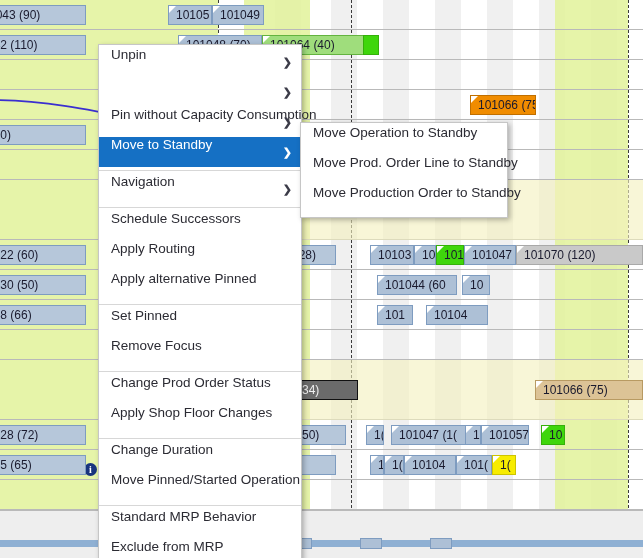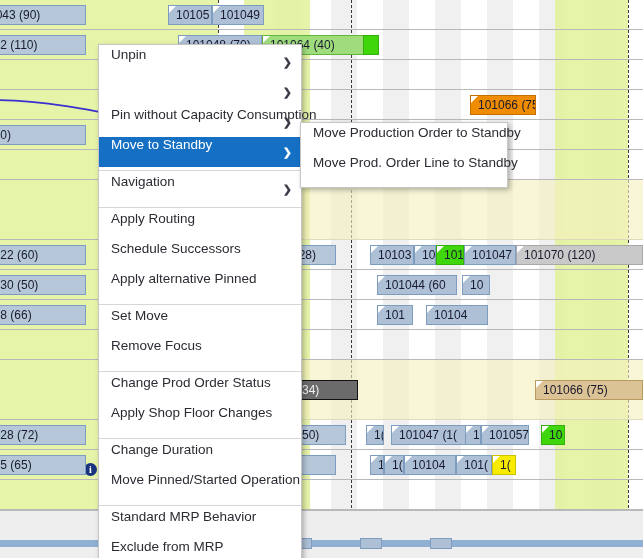--- a/index.html
+++ b/index.html
@@ -334,31 +334,31 @@
         <span>Move to Standby</span>
         <span class="arrow">❯</span>
       </div>
       <div class="menu-sep"></div>
       <div class="menu-item">
         <span>Navigation</span>
         <span class="arrow">❯</span>
       </div>
       <div class="menu-sep"></div>
       <div class="menu-item">
+        <span>Schedule Successors</span>
+      </div>
+      <div class="menu-item">
         <span>Apply Routing</span>
       </div>
       <div class="menu-item">
-        <span>Schedule Successors</span>
-      </div>
-      <div class="menu-item">
         <span>Apply alternative Pinned</span>
       </div>
       <div class="menu-sep"></div>
       <div class="menu-item">
-        <span>Set Move</span>
+        <span>Set Pinned</span>
       </div>
       <div class="menu-item">
         <span>Remove Focus</span>
       </div>
       <div class="menu-sep"></div>
       <div class="menu-item">
         <span>Change Prod Order Status</span>
       </div>
       <div class="menu-item">
         <span>Apply Shop Floor Changes</span>
@@ -374,20 +374,23 @@
       <div class="menu-item">
         <span>Standard MRP Behavior</span>
       </div>
       <div class="menu-item">
         <span>Exclude from MRP</span>
       </div>
     </div>
 
   <div class="menu submenu" id="sub-menu" style="left:300px;top:122px;width:208px;">
       <div class="menu-item">
+        <span>Move Operation to Standby</span>
+      </div>
+      <div class="menu-item">
+        <span>Move Prod. Order Line to Standby</span>
+      </div>
+      <div class="menu-item">
         <span>Move Production Order to Standby</span>
       </div>
-      <div class="menu-item">
-        <span>Move Prod. Order Line to Standby</span>
-      </div>
     </div>
 
 </div>
 
 </body></html>

